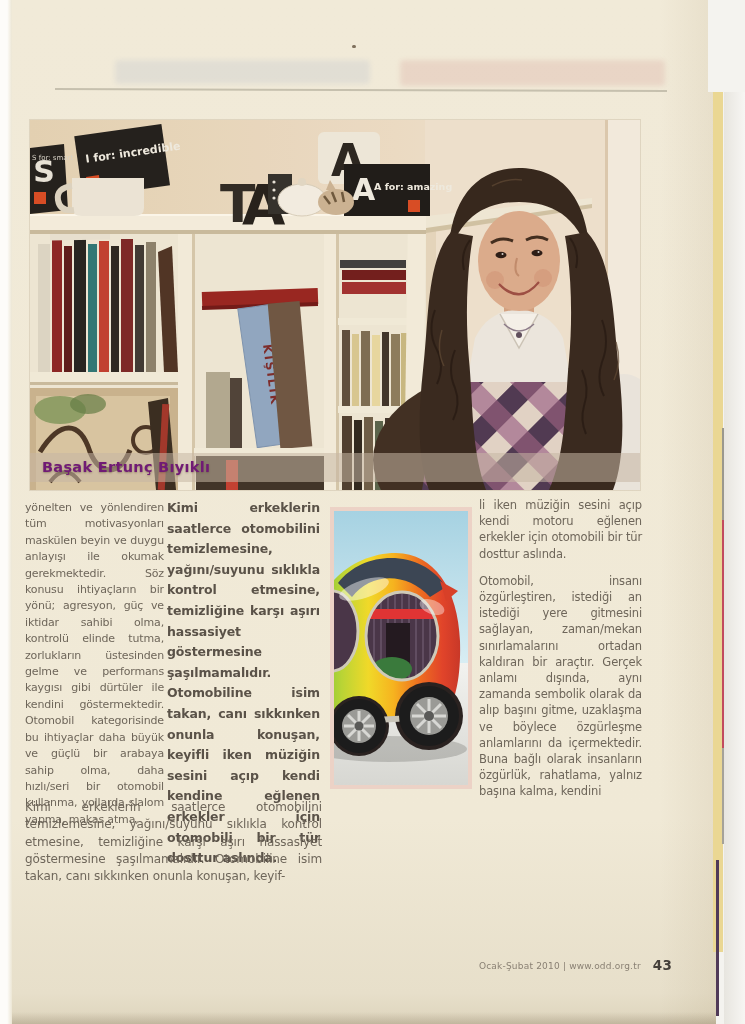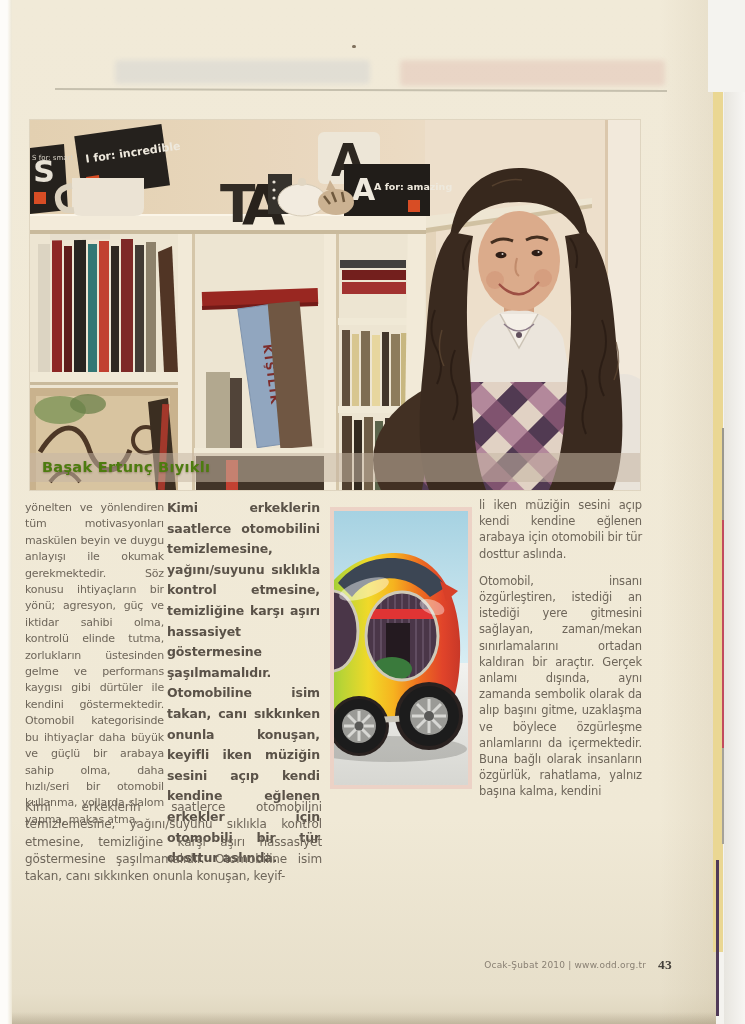--- a/index.html
+++ b/index.html
@@ -27,41 +27,41 @@
   .ghost.g2{left:400px;top:60px;width:265px;height:26px;background:#d8a79e;opacity:.30;}
   .fold-line{position:absolute;left:55px;top:89px;width:612px;height:1.5px;background:#c6c0ae;
         transform:rotate(.2deg);}
   .speck{position:absolute;left:352px;top:45px;width:4px;height:3px;background:#6b5a48;
         border-radius:2px;opacity:.85;}
 
   .photo{position:absolute;left:30px;top:120px;width:610px;height:370px;overflow:hidden;
         box-shadow:0 0 0 1px rgba(190,175,150,.35);}
   .photo svg{position:absolute;left:0;top:0;}
   .caption{position:absolute;left:0;top:333px;width:100%;height:29px;
-        background:rgba(198,182,164,.55);color:#4d7c0f;font-weight:bold;font-size:14.5px;
+        background:rgba(198,182,164,.55);color:#701a75;font-weight:bold;font-size:14.5px;
         line-height:29px;padding-left:12px;box-sizing:border-box;letter-spacing:.3px;
         text-shadow:0 1px 2px rgba(90,70,50,.45);}
 
   .bodytext{position:absolute;color:#6e665a;text-align:justify;hyphens:none;}
   .col1{left:25px;top:500px;width:139px;font-size:11px;line-height:16.4px;letter-spacing:-.15px;}
   .pullquote{left:167px;top:498px;width:153px;font-size:12.5px;line-height:20.6px;
         font-weight:bold;color:#5a5248;letter-spacing:-.1px;}
   .col3{left:479px;top:497px;width:163px;font-size:11.5px;line-height:16.2px;letter-spacing:-.15px;}
   .widel{left:25px;top:799px;width:297px;font-size:12px;line-height:17.3px;letter-spacing:-.1px;}
   .wider{left:330px;top:796px;width:312px;font-size:12px;line-height:17.3px;letter-spacing:-.1px;}
   .bodytext p{margin:0 0 11px 0;}
 
   .carframe{position:absolute;left:330px;top:507px;width:134px;height:274px;
         border:4px solid #ecd2c6;background:#fff;}
   .carframe svg{display:block;}
 
   .footer{position:absolute;left:330px;top:957px;width:342px;text-align:right;
         color:#8a8174;font-size:9px;letter-spacing:.2px;}
   .footer .pagenum{color:#45403a;font-weight:bold;font-size:13.5px;margin-left:12px;
-        vertical-align:-1px;font-family:Liberation Serif, serif;}
+        vertical-align:-1px;}
 </style>
 </head>
 <body>
 
 <div class="scan">
   <div class="page"></div>
   <div class="edge-left"></div>
 
   <div class="ghost g1"></div>
   <div class="ghost g2"></div>
@@ -328,21 +328,21 @@
             <line x1="107" y1="193" x2="83" y2="217"></line>
         </g>
         <circle cx="95" cy="205" r="5" fill="#5a5a58"></circle>
       </g>
       <ellipse cx="30" cy="78" rx="26" ry="9" fill="#ffffff" opacity=".45" transform="rotate(-18 30 78)"></ellipse>
       <ellipse cx="98" cy="96" rx="13" ry="7" fill="#ffffff" opacity=".4" transform="rotate(22 98 96)"></ellipse>
     </svg>
   </div>
 
   <div class="bodytext col3">
-    <p>li iken müziğin sesini açıp kendi kendine eğlenen arabaya için otomobili bir tür dosttur aslında.</p>
+    <p>li iken müziğin sesini açıp kendi motoru eğlenen erkekler için otomobili bir tür dosttur aslında.</p>
     <p>Otomobil, insanı özgürleştiren, istediği an istediği yere gitmesini sağlayan, zaman/mekan sınırlamalarını ortadan kaldıran bir araçtır. Gerçek anlamı dışında, aynı zamanda sembolik olarak da alıp başını gitme, uzaklaşma ve böylece özgürleşme anlamlarını da içermektedir. Buna bağlı olarak insanların özgürlük, rahatlama, yalnız başına kalma, kendini</p>
   </div>
 
   <div class="bodytext widel">
     <p>Kimi erkeklerin saatlerce otomobilini temizlemesine, yağını/suyunu sıklıkla kontrol etmesine, temizliğine karşı aşırı hassasiyet göstermesine şaşılmamalıdır. Otomobiline isim takan, canı sıkkınken onunla konuşan, keyif-</p>
   </div>
 
   <div class="bodytext wider">
   </div>
 

